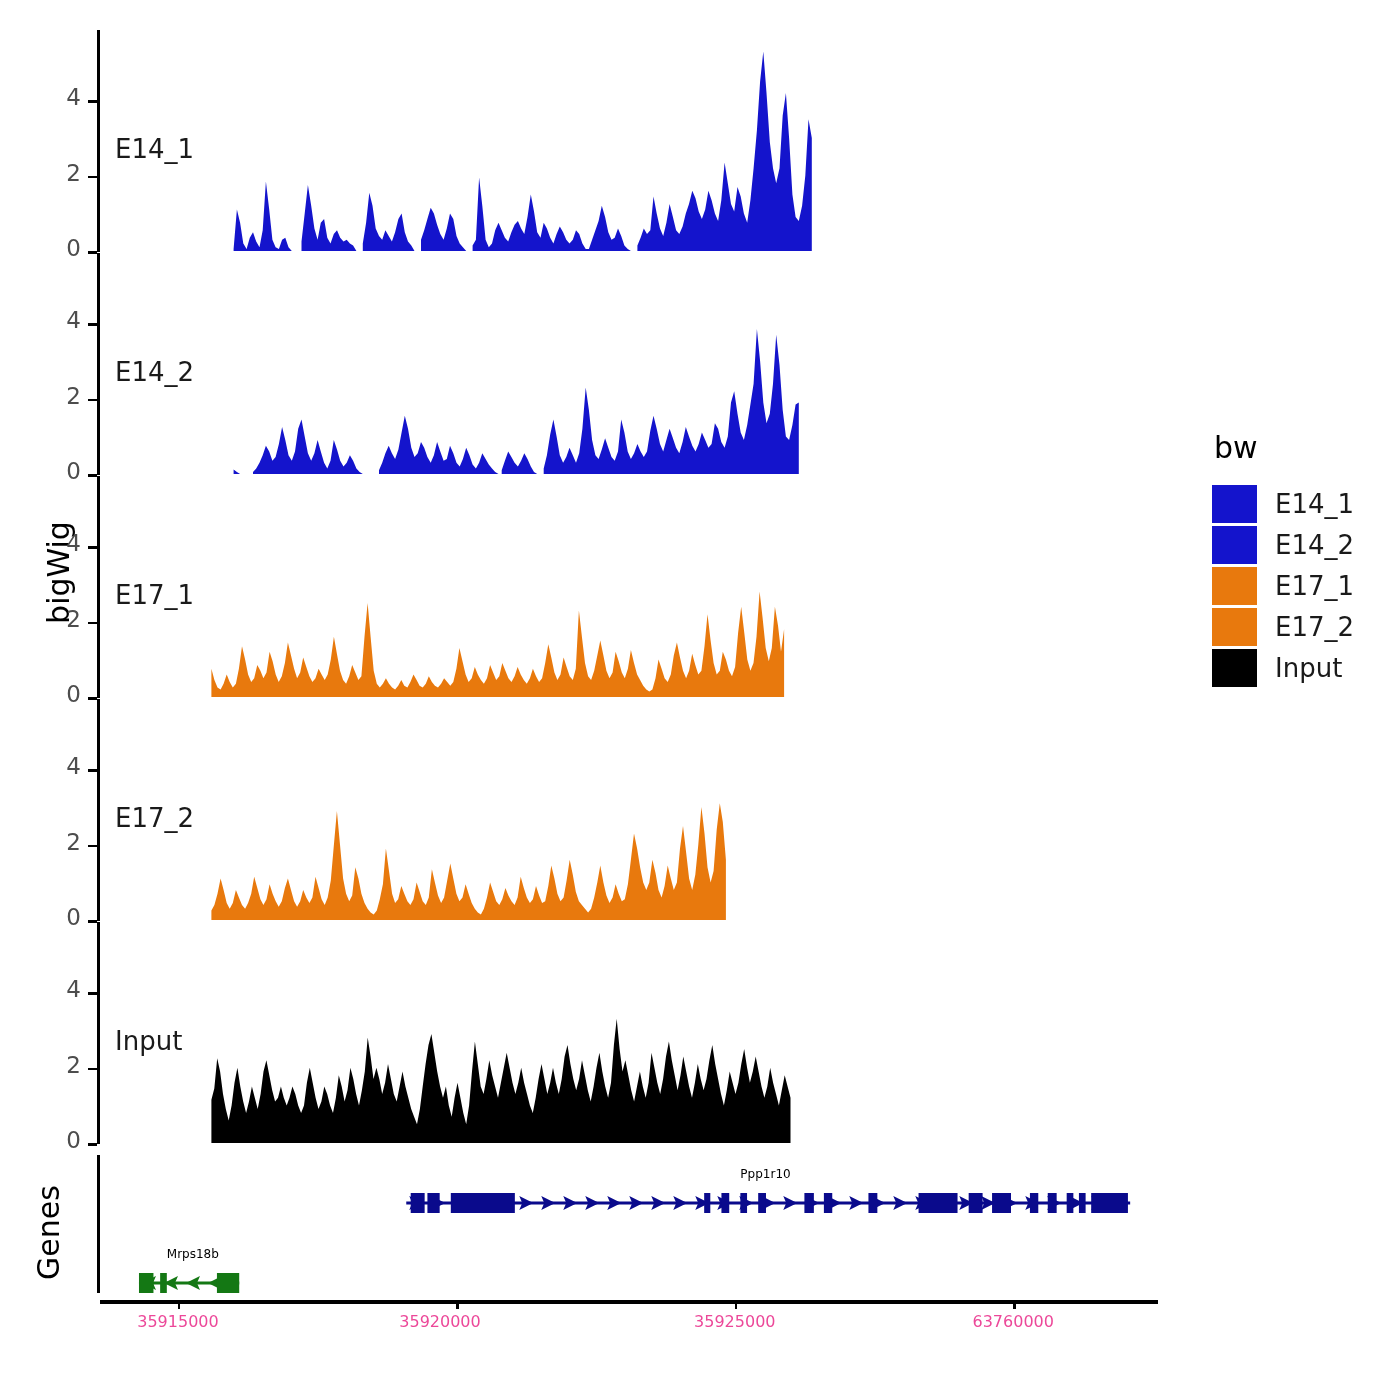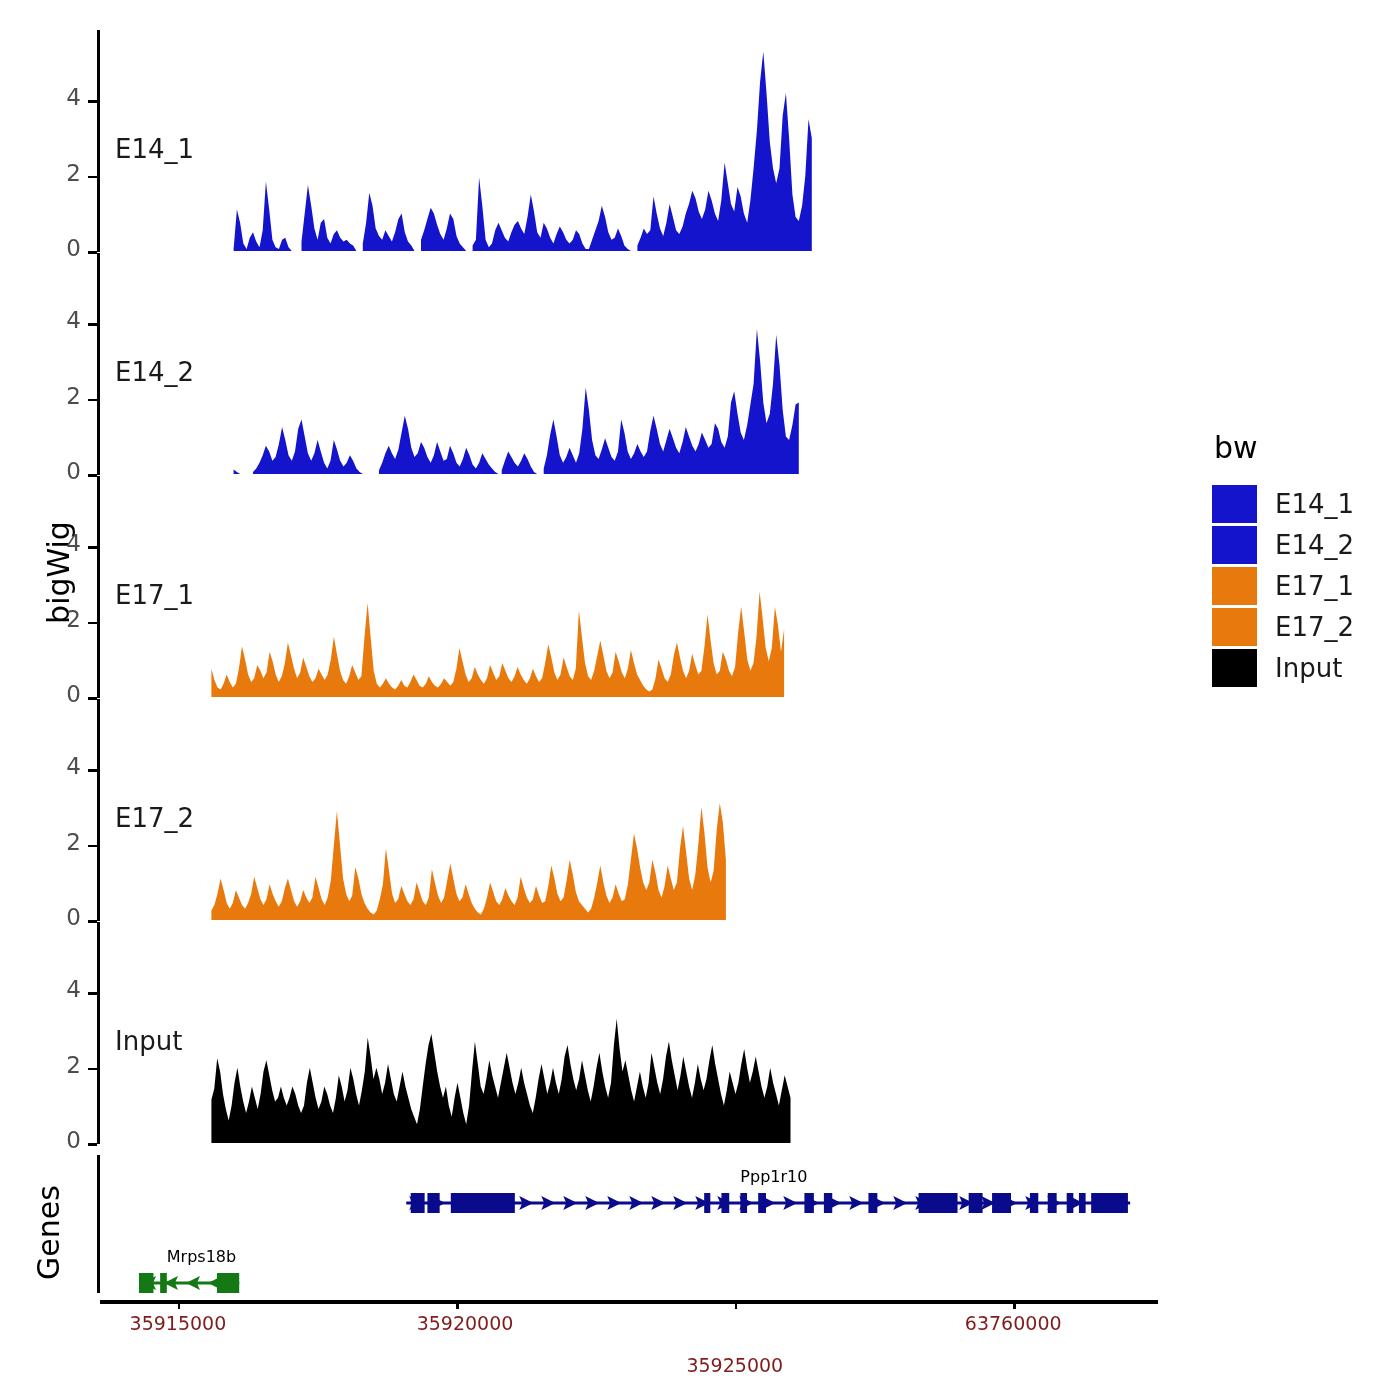--- a/index.html
+++ b/index.html
@@ -20,33 +20,33 @@
   .panel{position:absolute;left:97px;}
   .spine{position:absolute;left:0px;top:0;width:3px;background:#000;}
   .tick{position:absolute;left:-9px;width:9px;height:2.5px;background:#000;}
   .ticklab{position:absolute;font-size:23px;color:#4d4d4d;text-align:right;width:46px;left:-62px;}
   .trackname{position:absolute;font-size:26px;color:#1a1a1a;white-space:nowrap;}
   .plotarea{position:absolute;left:3px;top:0;overflow:hidden;}
   .plotarea svg{display:block;}
 
   #xaxis-line{position:absolute;left:100px;top:1300px;width:1058px;height:4px;background:#000;}
   .xtick{position:absolute;top:1300px;width:2.5px;height:9px;background:#000;}
-  .xticklab{position:absolute;top:1312px;font-size:19px;color:#7f1d1d;text-align:center;width:160px;}
+  .xticklab{position:absolute;top:1312px;font-size:16px;color:#ec4899;text-align:center;width:160px;}
 
   
   #legend{position:absolute;left:1212px;top:430px;}
   #legend-title{font-size:30px;color:#000;margin:0 0 18px 2px;}
   .legend-row{display:flex;align-items:center;height:41px;}
   .legend-key{width:45px;height:38px;margin-right:18px;}
   .legend-label{font-size:26px;color:#1a1a1a;white-space:nowrap;}
 
   
   #genes-panel{position:absolute;left:97px;top:1155px;width:1062px;height:148px;}
   #genes-spine{position:absolute;left:0;top:0;width:3px;height:138px;background:#000;}
-  .gene-label{position:absolute;font-size:16px;color:#000;white-space:nowrap;}
+  .gene-label{position:absolute;font-size:12px;color:#000;white-space:nowrap;}
 </style>
 </head>
 <body>
 
 <div id="root">
 
   <div class="axis-title" id="ylab-bigwig">bigWig</div>
   <div class="axis-title" id="ylab-genes">Genes</div>
 
   <div id="panels">
@@ -125,23 +125,23 @@
           </svg>
         </div>
       </div>
     </div>
 
   <div id="xaxis-line"></div>
   <div id="xaxis-ticks">
       <div class="xtick" style="left: 177.958px;"></div>
       <div class="xticklab" style="left: 97.9579px;">35915000</div>
       <div class="xtick" style="left: 456.379px;"></div>
-      <div class="xticklab" style="left: 385px;">35920000</div>
+      <div class="xticklab" style="left: 360px;">35920000</div>
       <div class="xtick" style="left: 734.8px;"></div>
-      <div class="xticklab" style="left: 654.8px; margin-top: 42px;">35925000</div>
+      <div class="xticklab" style="left: 654.8px;">35925000</div>
       <div class="xtick" style="left: 1013.22px;"></div>
       <div class="xticklab" style="left: 933.221px;">63760000</div>
     </div>
 
   <div id="genes-panel">
     <div id="genes-spine"></div>
     <svg id="genes-svg" width="1062" height="148">
         <line x1="309.2631578947369" x2="1033.157894736842" y1="48" y2="48" stroke="#0A0A8C" stroke-width="3"></line>
         <path d="M 312.2631578947369 41 L 326.2631578947369 48 L 312.2631578947369 55 L 315.2631578947369 48 Z" fill="#0A0A8C"></path>
         <path d="M 334.2631578947369 41 L 348.2631578947369 48 L 334.2631578947369 55 L 337.2631578947369 48 Z" fill="#0A0A8C"></path>

